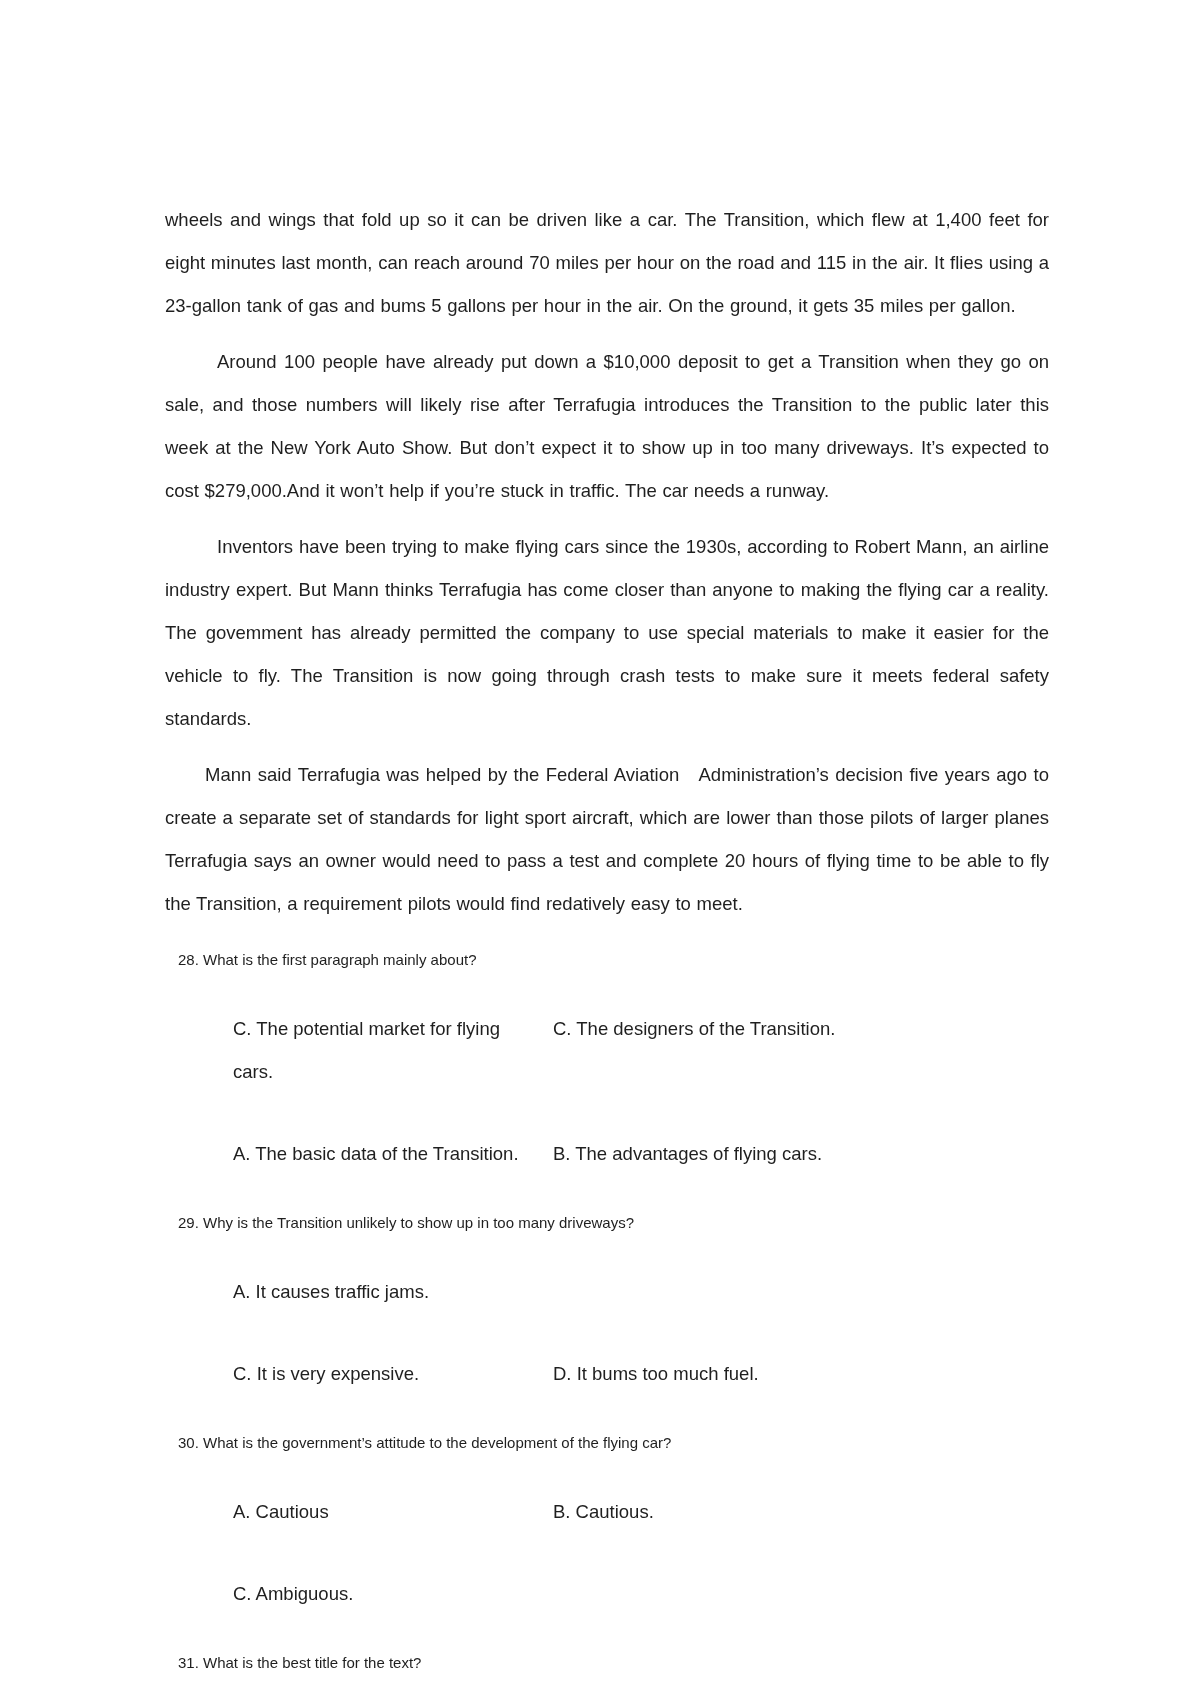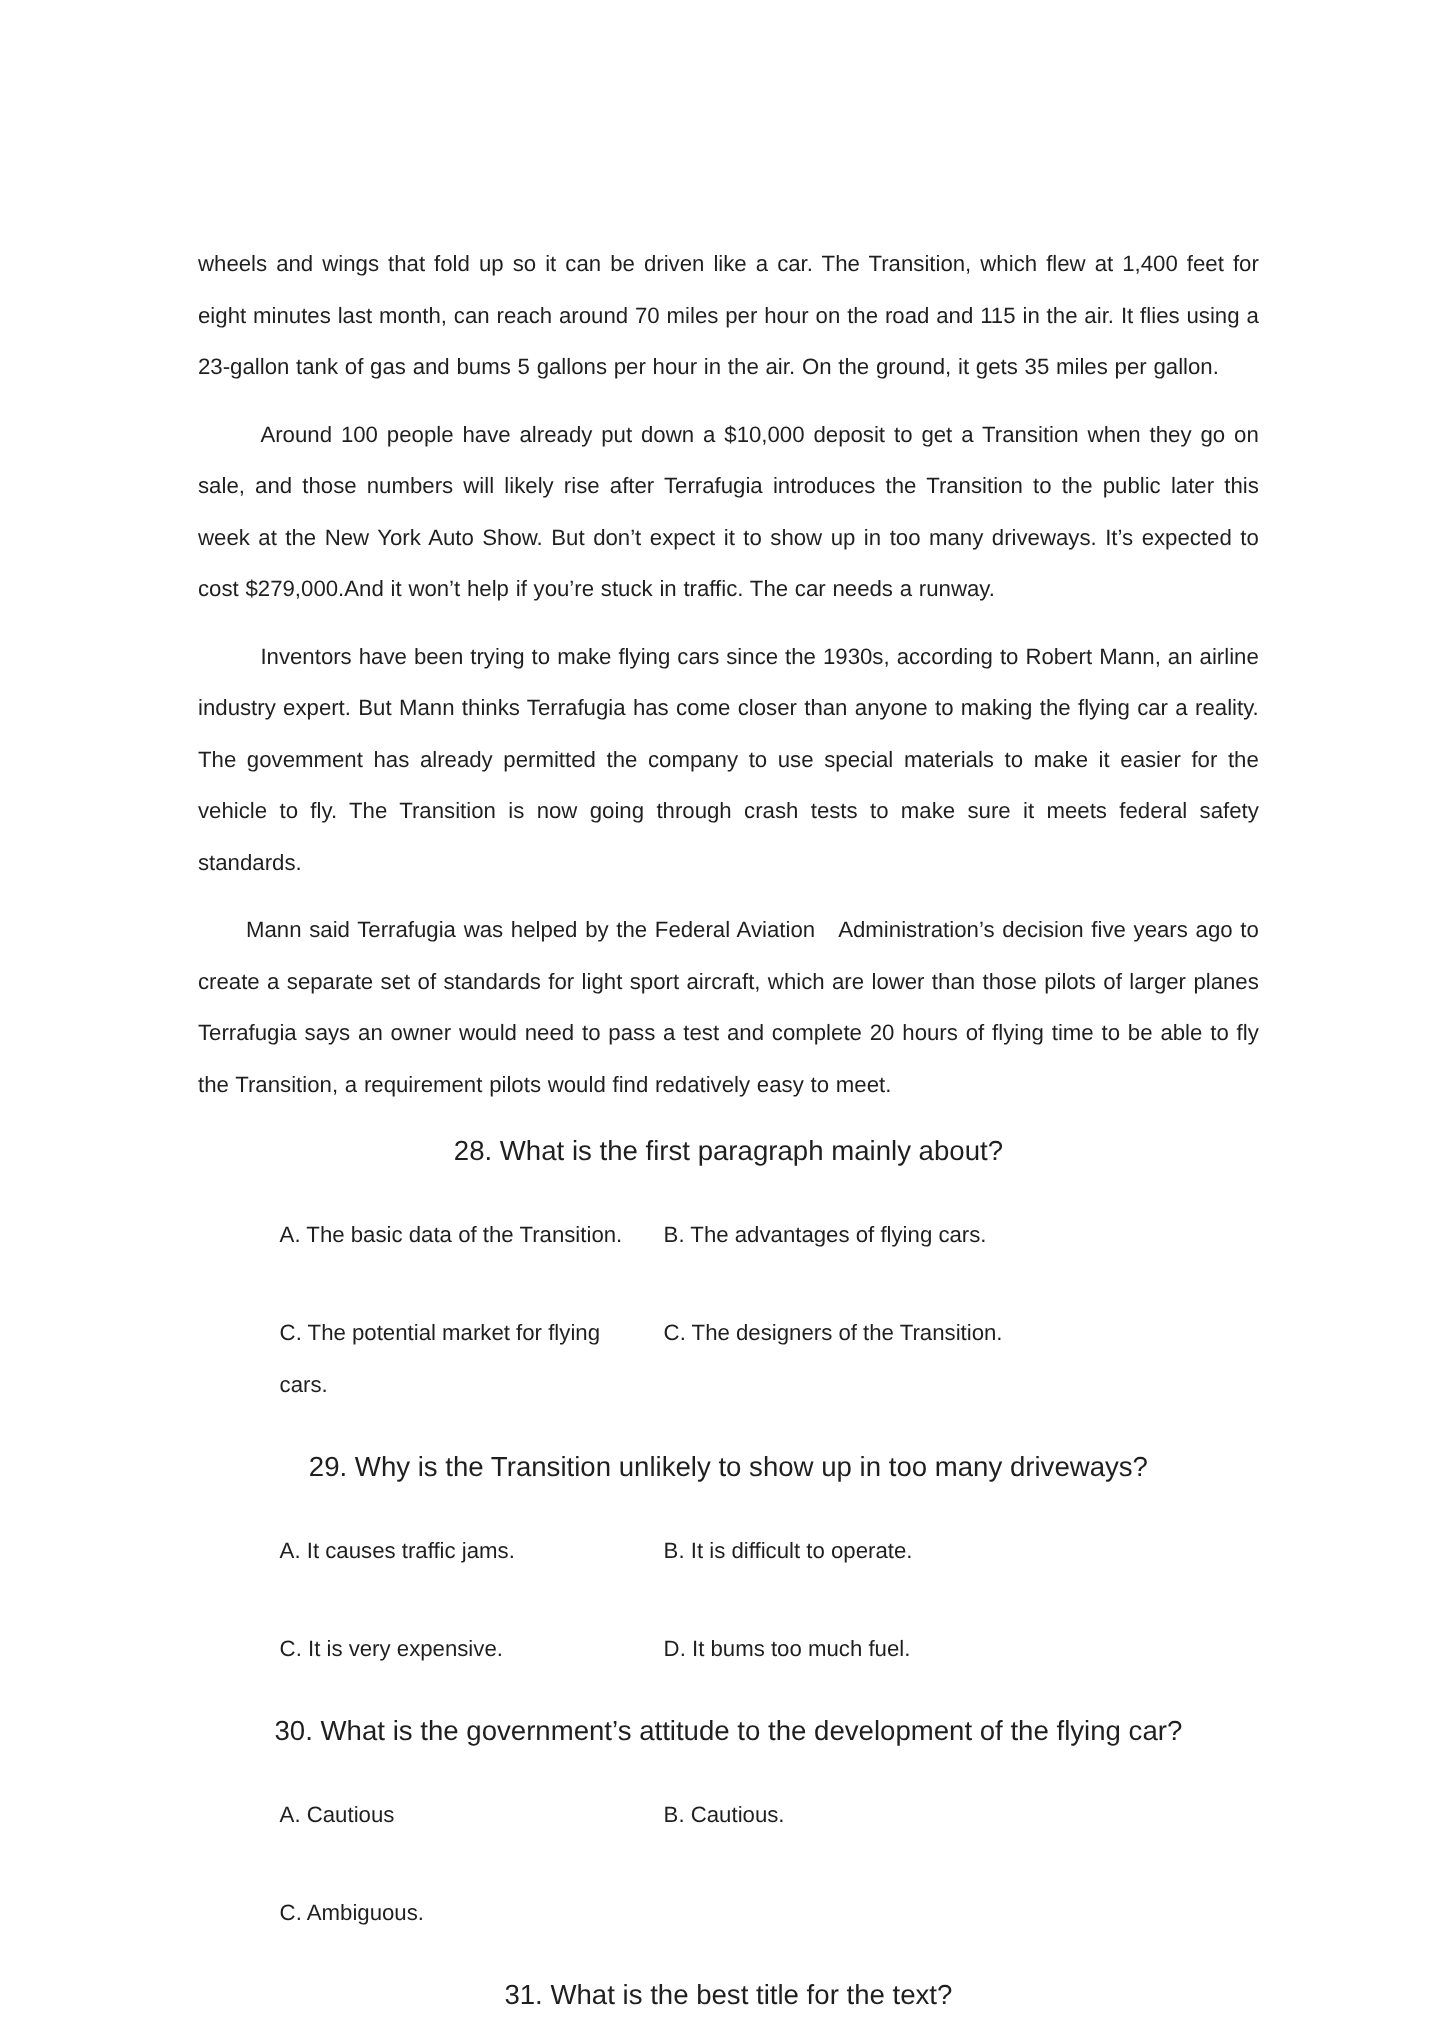--- a/index.html
+++ b/index.html
@@ -19,23 +19,23 @@
     }
     .body-para {
       font-size: 18.5px;
       line-height: 43px;
       text-align: justify;
       word-spacing: 0.5px;
     }
     .indent-lg { text-indent: 52px; }
     .indent-md { text-indent: 40px; }
     .question-stem {
-      font-size: 23px;
+      font-size: 15px;
       line-height: 43px;
-      text-align: center;
+      text-align: left;
     }
     .option-row {
       display: grid;
       grid-template-columns: 320px 1fr;
       padding-left: 42px;
       font-size: 18.5px;
       line-height: 43px;
     }
     .option { display: block; }
     .next-para { margin-top: 43px; }
@@ -54,34 +54,33 @@
   <div class="content">
 
     <p class="body-para">wheels and wings that fold up so it can be driven like a car. The Transition, which flew at 1,400 feet for eight minutes last month, can reach around 70 miles per hour on the road and 115 in the air. It flies using a 23-gallon tank of gas and bums 5 gallons per hour in the air. On the ground, it gets 35 miles per gallon.</p>
     <p class="body-para indent-lg">Around 100 people have already put down a $10,000 deposit to get a Transition when they go on sale, and those numbers will likely rise after Terrafugia introduces the Transition to the public later this week at the New York Auto Show. But don’t expect it to show up in too many driveways. It’s expected to cost $279,000.And it won’t help if you’re stuck in traffic. The car needs a runway.</p>
     <p class="body-para indent-lg">Inventors have been trying to make flying cars since the 1930s, according to Robert Mann, an airline industry expert. But Mann thinks Terrafugia has come closer than anyone to making the flying car a reality. The govemment has already permitted the company to use special materials to make it easier for the vehicle to fly. The Transition is now going through crash tests to make sure it meets federal safety standards.</p>
     <p class="body-para indent-md">Mann said Terrafugia was helped by the Federal Aviation &nbsp;&nbsp;Administration’s decision five years ago to create a separate set of standards for light sport aircraft, which are lower than those pilots of larger planes Terrafugia says an owner would need to pass a test and complete 20 hours of flying time to be able to fly the Transition, a requirement pilots would find redatively easy to meet.</p>
 
     <div class="question">
       <p class="question-stem">28. What is the first paragraph mainly about?</p>
       <div class="option-row">
+        <span class="option">C. The potential market for flying cars.</span>
+        <span class="option">C. The designers of the Transition.</span>
+      </div>
+      <div class="option-row">
         <span class="option">A. The basic data of the Transition.</span>
         <span class="option">B. The advantages of flying cars.</span>
-      </div>
-      <div class="option-row">
-        <span class="option">C. The potential market for flying cars.</span>
-        <span class="option">C. The designers of the Transition.</span>
       </div>
     </div>
 
     <div class="question">
       <p class="question-stem">29. Why is the Transition unlikely to show up in too many driveways?</p>
       <div class="option-row">
         <span class="option">A. It causes traffic jams.</span>
-        <span class="option">B. It is difficult to operate.</span>
       </div>
       <div class="option-row">
         <span class="option">C. It is very expensive.</span>
         <span class="option">D. It bums too much fuel.</span>
       </div>
     </div>
 
     <div class="question">
       <p class="question-stem">30. What is the government’s attitude to the development of the flying car?</p>
       <div class="option-row">

